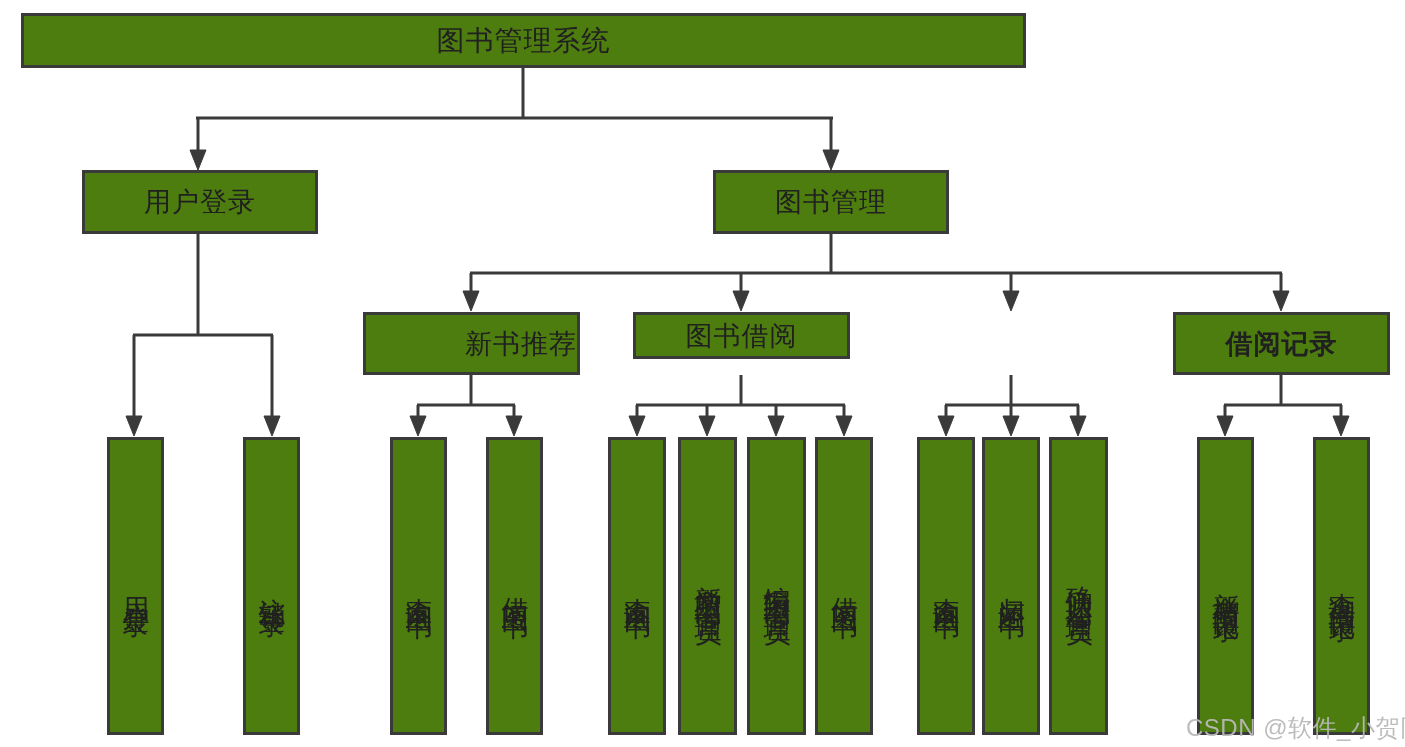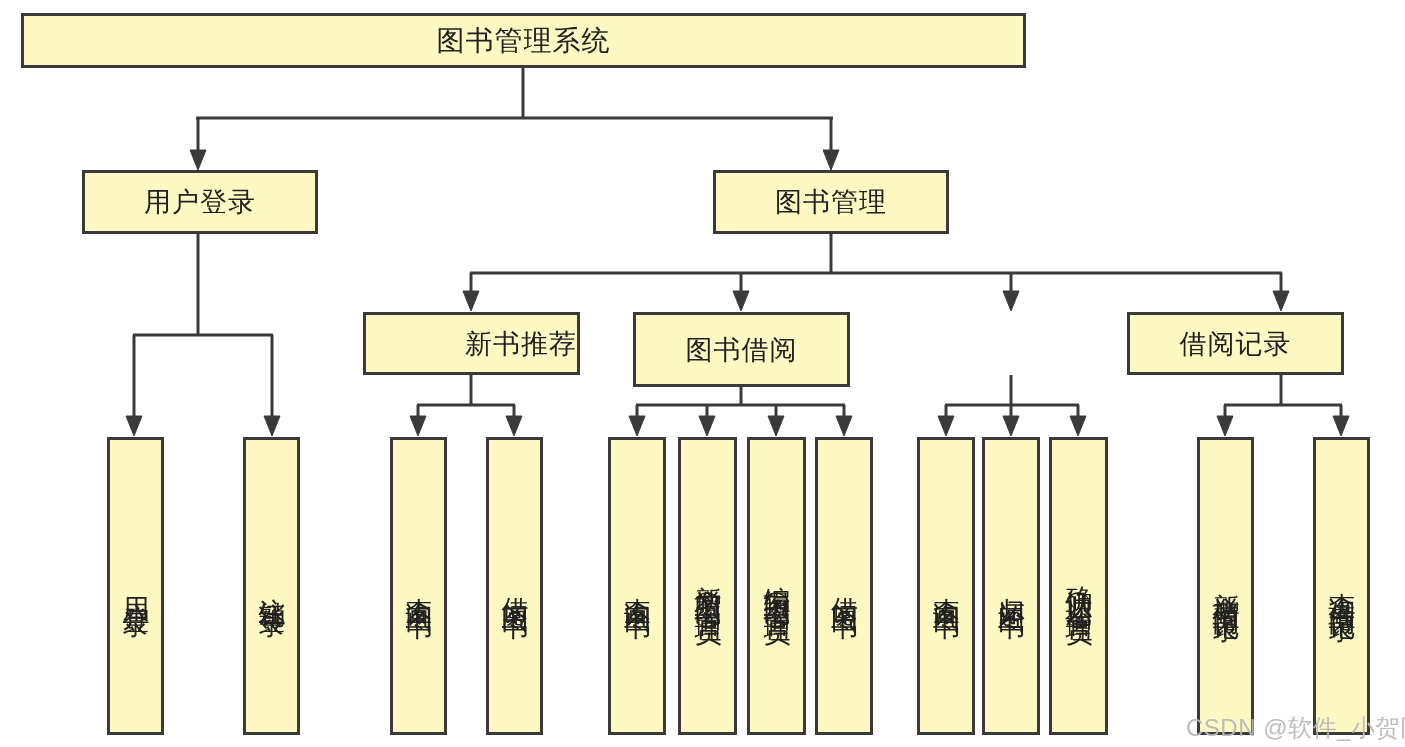--- a/index.html
+++ b/index.html
@@ -5,21 +5,21 @@
   html,body{margin:0;padding:0;}
   body{
     width:1405px;height:747px;position:relative;overflow:hidden;
     background:#ffffff;
     font-family:"Liberation Sans","DejaVu Sans",sans-serif;
     color:#202020;
   }
   #canvas{position:absolute;inset:0;width:1405px;height:747px;}
   svg.wires{position:absolute;left:0;top:0;z-index:1;}
   .node{
-    position:absolute;box-sizing:border-box;background:#fef9c3;
+    position:absolute;box-sizing:border-box;background:#4d7c0f;
     border:3px solid #3a3a3a;display:flex;align-items:center;justify-content:center;
     z-index:2;
   }
   .node-h{font-size:27px;letter-spacing:1px;white-space:nowrap;}
   .node-title{font-size:28px;}
   .node-v span{
     writing-mode:vertical-rl;text-orientation:mixed;
     font-size:27px;letter-spacing:5px;line-height:1;white-space:nowrap;
   }
   .watermark{
@@ -119,24 +119,24 @@
   <div class="node node-h" style="left:82px;top:170px;width:236px;height:64px;">
     <span>用户登录</span>
   </div>
   <div class="node node-h" style="left:713px;top:170px;width:236px;height:64px;">
     <span>图书管理</span>
   </div>
 
   <div class="node node-h" style="left:363px;top:312px;width:217px;height:63px;justify-content:flex-end;">
     <span>新书推荐</span>
   </div>
-  <div class="node node-h" style="left:633px;top:312px;width:217px;height:75px;">
+  <div class="node node-h" style="left:633px;top:312px;width:217px;height:47px;">
     <span>图书借阅</span>
   </div>
-  <div class="node node-h" style="left:1127px;top:312px;width:217px;height:63px;">
+  <div class="node node-h" style="left:1173px;top:312px;width:217px;height:63px;font-weight:bold;">
     <span>借阅记录</span>
   </div>
 
   <div class="node node-v" style="left:107px;top:437px;width:57px;height:298px;">
     <span>用户登录</span>
   </div>
   <div class="node node-v" style="left:243px;top:437px;width:57px;height:298px;">
     <span>注销登录</span>
   </div>
 

